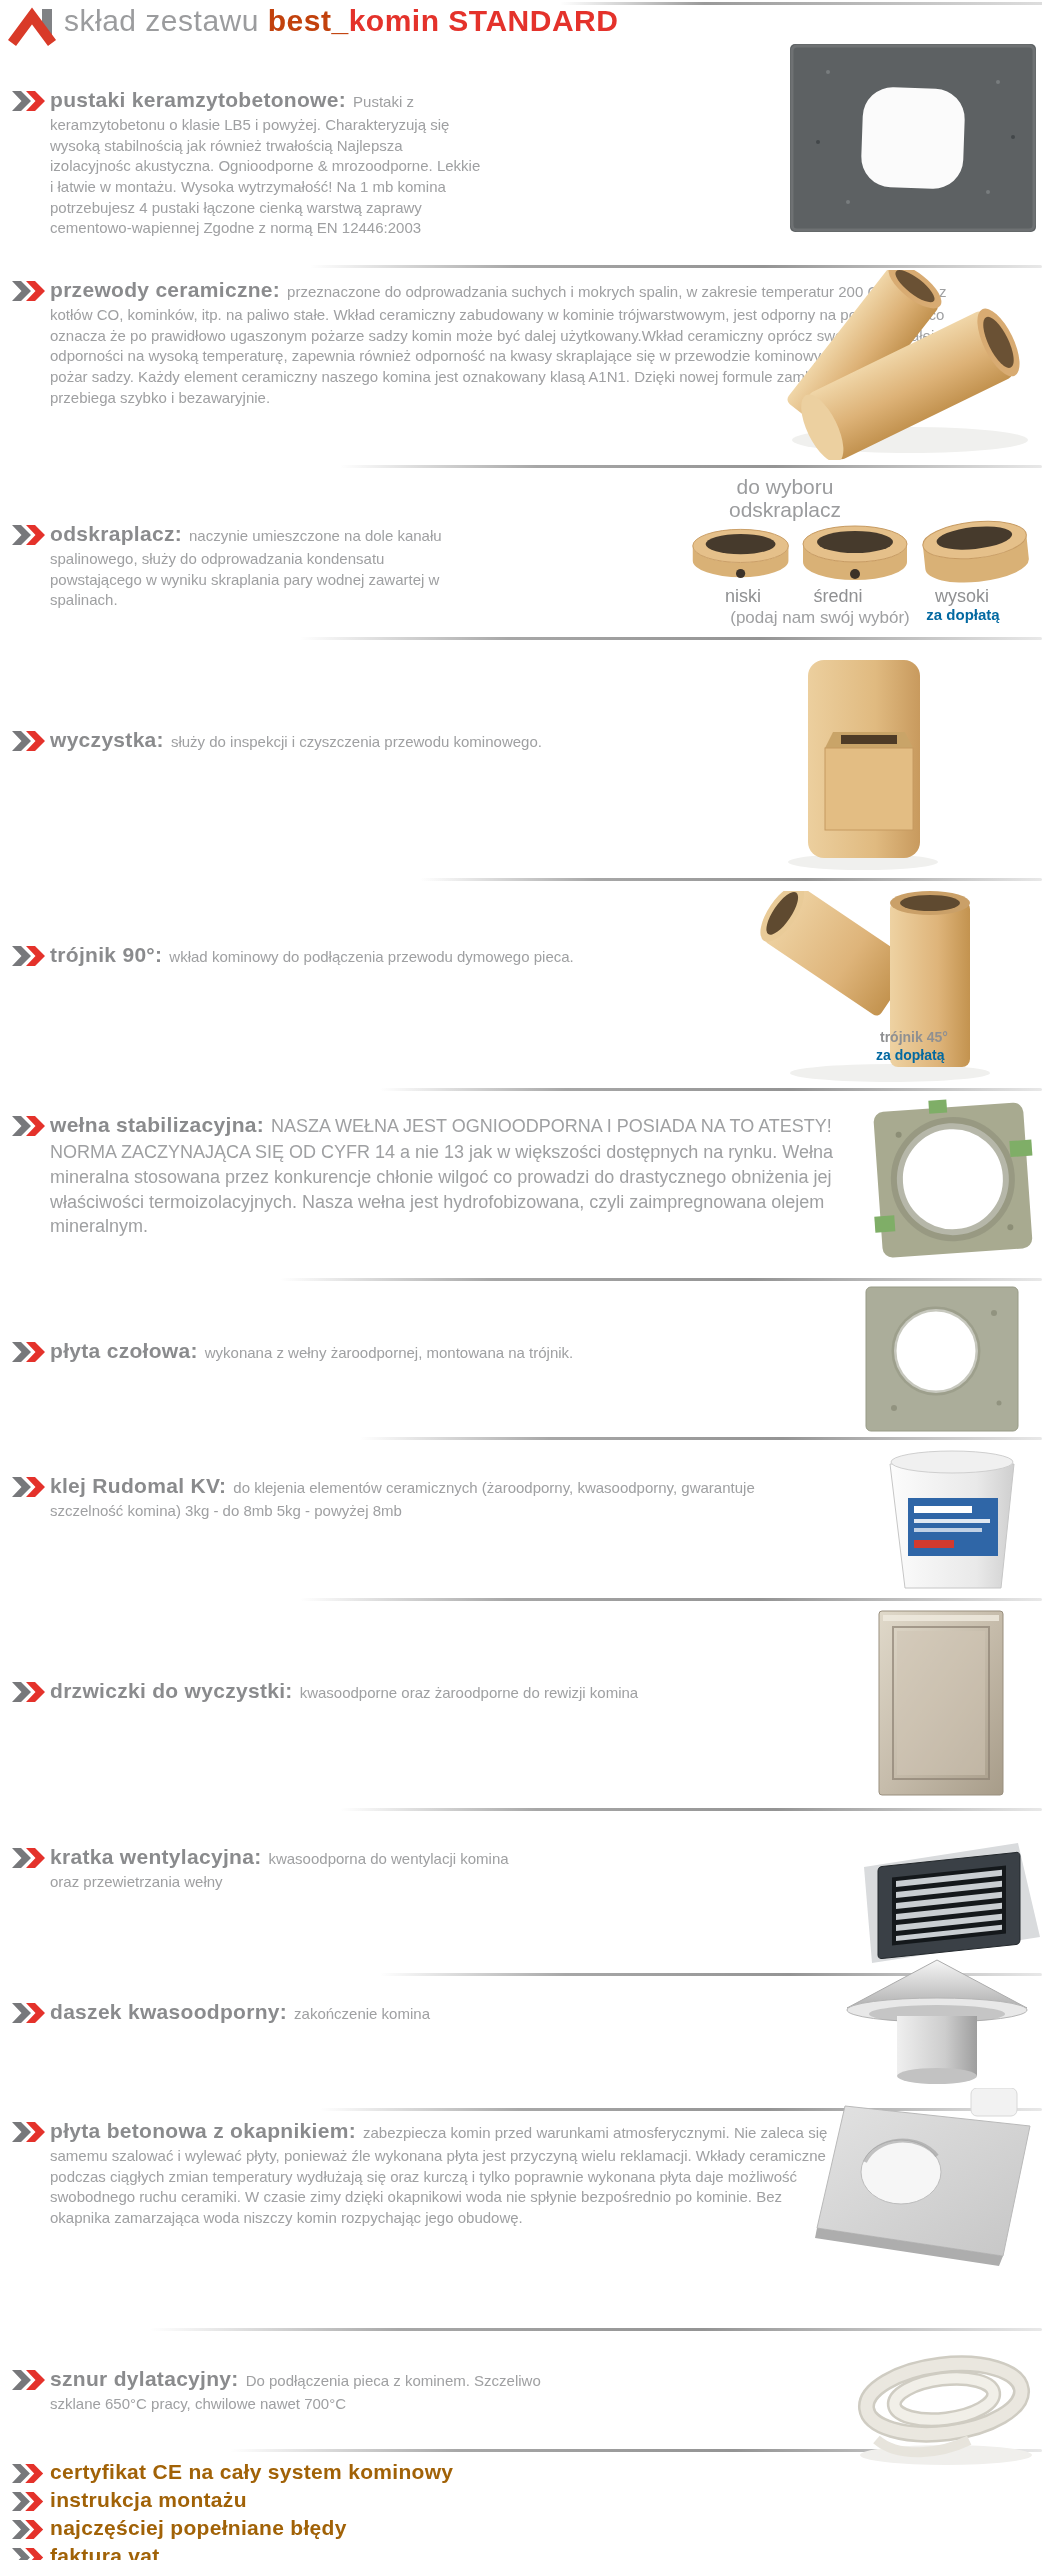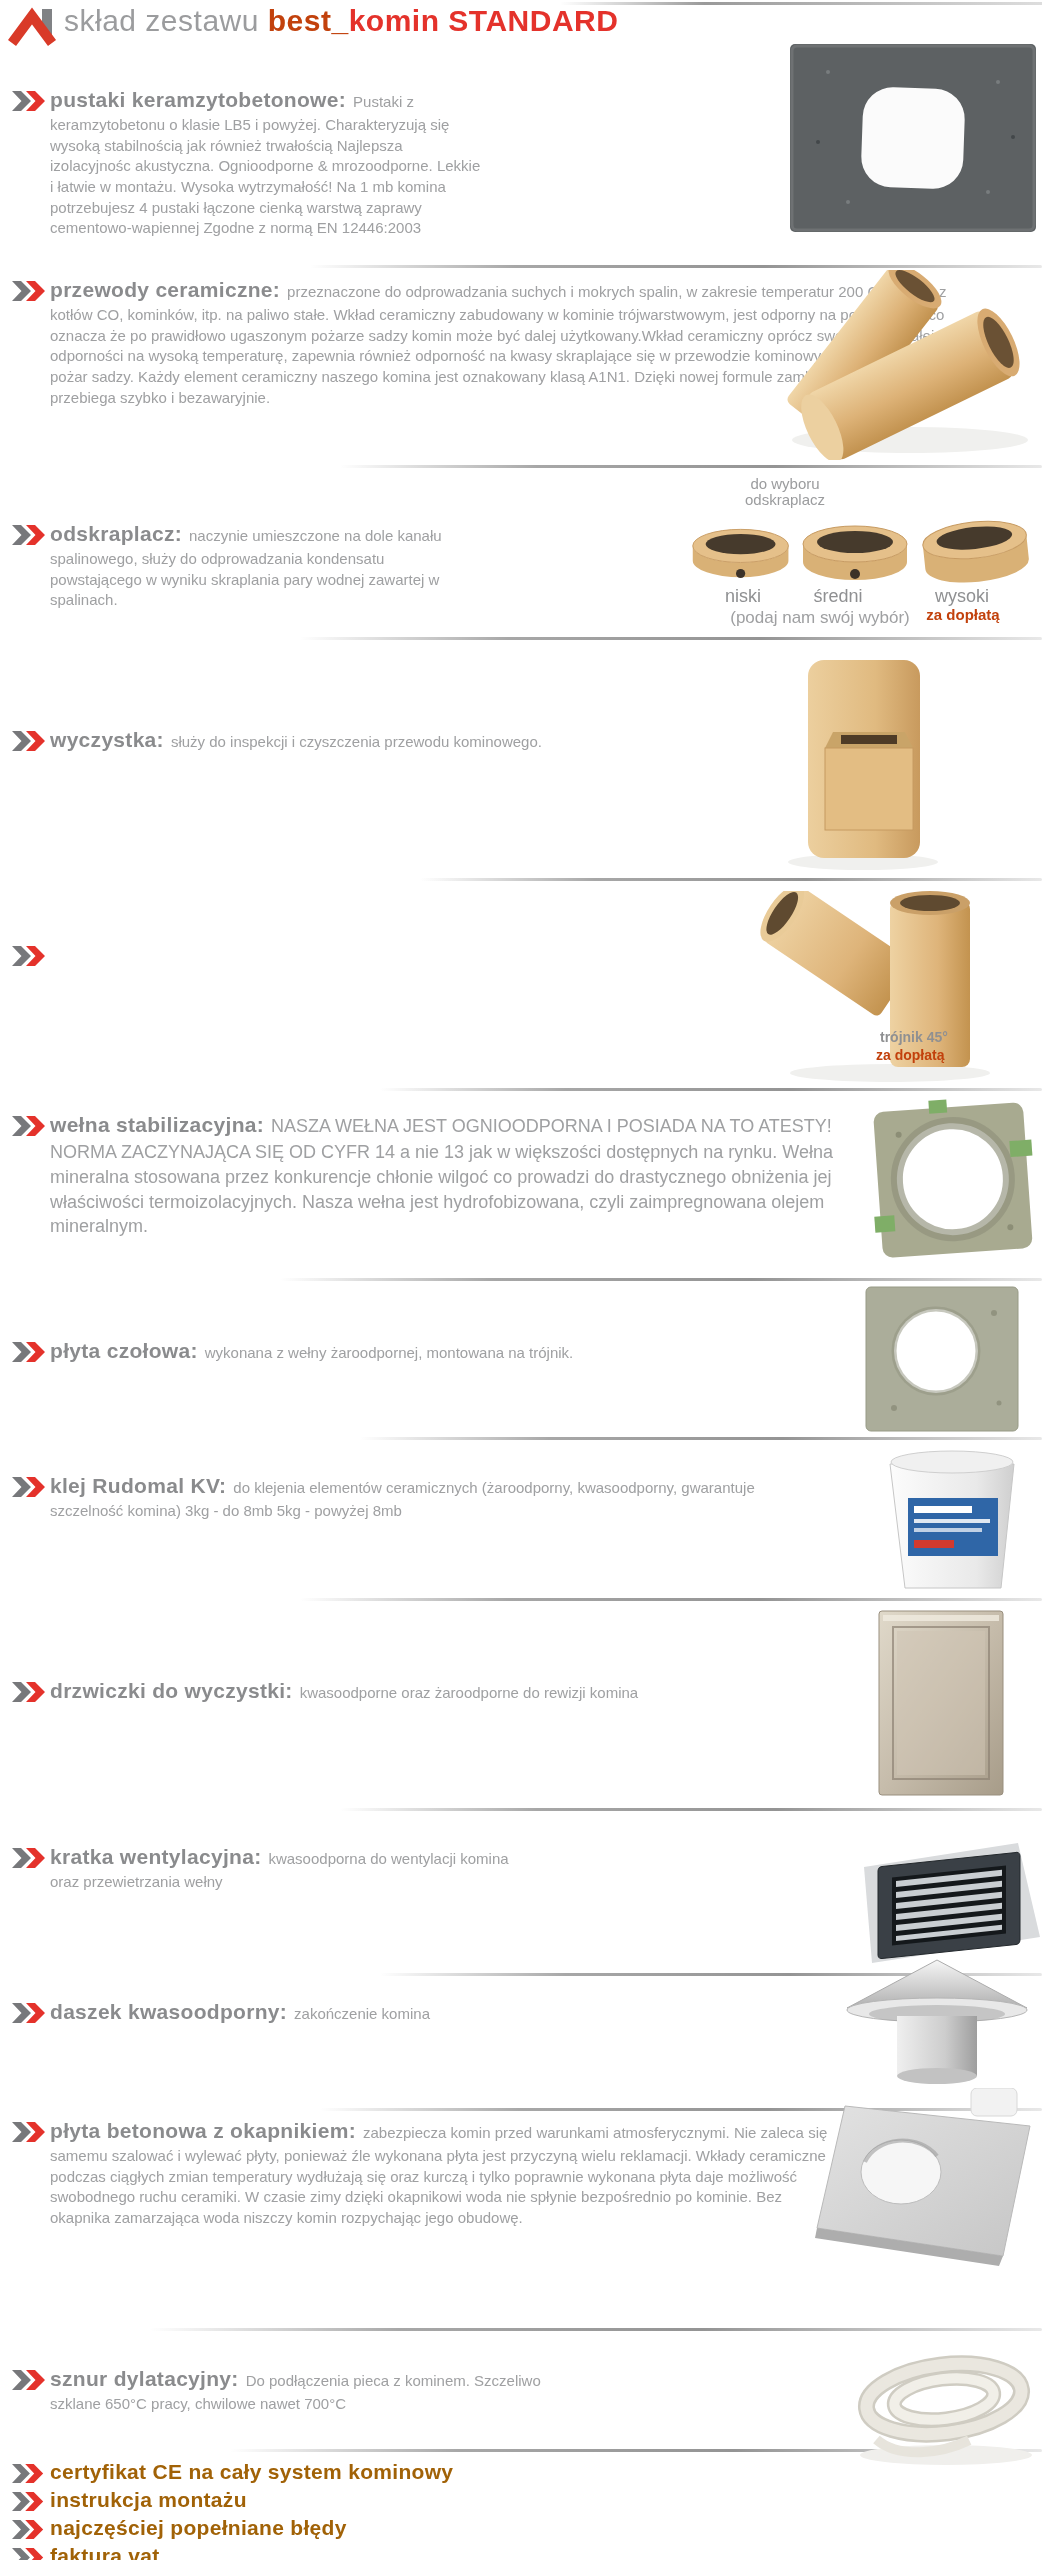--- a/index.html
+++ b/index.html
@@ -18,24 +18,24 @@
   .sec{position:relative;}
   .para{margin:0 0 0 50px;font-size:15px;line-height:1.38;color:#9fa0a2;}
   .h{font-size:21px;font-weight:700;color:#8a8b8d;letter-spacing:.3px;margin-right:7px;}
   .b{font-size:15px;color:#9fa0a2;}
   .b-caps{font-size:18px;}
   .chev{position:absolute;left:12px;}
   .img{position:absolute;}
   .divider{height:3px;border-radius:2px;
     background:linear-gradient(to right,rgba(120,120,120,0),rgba(80,80,80,.5) 28%,rgba(60,60,60,.55) 62%,rgba(130,130,130,.18));}
   
-  .chooser-title{position:absolute;left:690px;width:190px;text-align:center;font-size:15px;line-height:1.08;color:#9b9c9e;}
+  .chooser-title{position:absolute;left:690px;width:190px;text-align:center;font-size:21px;line-height:1.08;color:#9b9c9e;}
   .opt{position:absolute;font-size:18px;color:#8f9092;}
   .opt-note{position:absolute;font-size:17px;color:#9fa0a2;}
-  .surcharge{color:#c2410c;font-weight:700;}
+  .surcharge{color:#0369a1;font-weight:700;}
   .variant-label{position:absolute;font-size:14px;color:#8f9092;font-weight:700;}
   .variant-sur{position:absolute;font-size:14px;}
   
   .footer{position:relative;padding-top:8px;}
   .frow{position:relative;height:28px;margin-left:50px;}
   .frow .fchev{position:absolute;left:-38px;top:3px;}
   .flabel{font-size:21px;font-weight:700;color:#a16207;letter-spacing:.3px;}
 </style>
 </head>
 <body>
@@ -177,20 +177,23 @@
       </svg>
     </div>
   </section>
   <div class="divider" style="margin-left:420px"></div>
 
   <section class="sec" style="height:207px">
     <svg class="chev" style="top:64px" width="36" height="22" viewBox="0 0 36 22">
       <polygon points="0,1 9,1 19,11 9,21 0,21 9.5,11" fill="#77787b"></polygon>
       <polygon points="14,1 23,1 33,11 23,21 14,21 23.5,11" fill="#e4322b"></polygon>
     </svg>
+    <p class="para" style="padding-top:60px;max-width:700px">
+      <span class="h">trójnik 90°:</span><span class="b">wkład kominowy do podłączenia przewodu dymowego pieca.</span>
+    </p>
     <div class="img" style="top:10px;left:740px">
       <svg width="268" height="192" viewBox="0 0 268 192">
         <defs>
           <linearGradient id="tg1" x1="0" y1="0" x2="1" y2="0">
             <stop offset="0" stop-color="#eed2a2"></stop>
               <stop offset=".6" stop-color="#deb47a"></stop>
               <stop offset="1" stop-color="#c3934f"></stop>
           </linearGradient>
         </defs>
         <ellipse cx="150" cy="182" rx="100" ry="9" fill="#f0f0ee"></ellipse>

